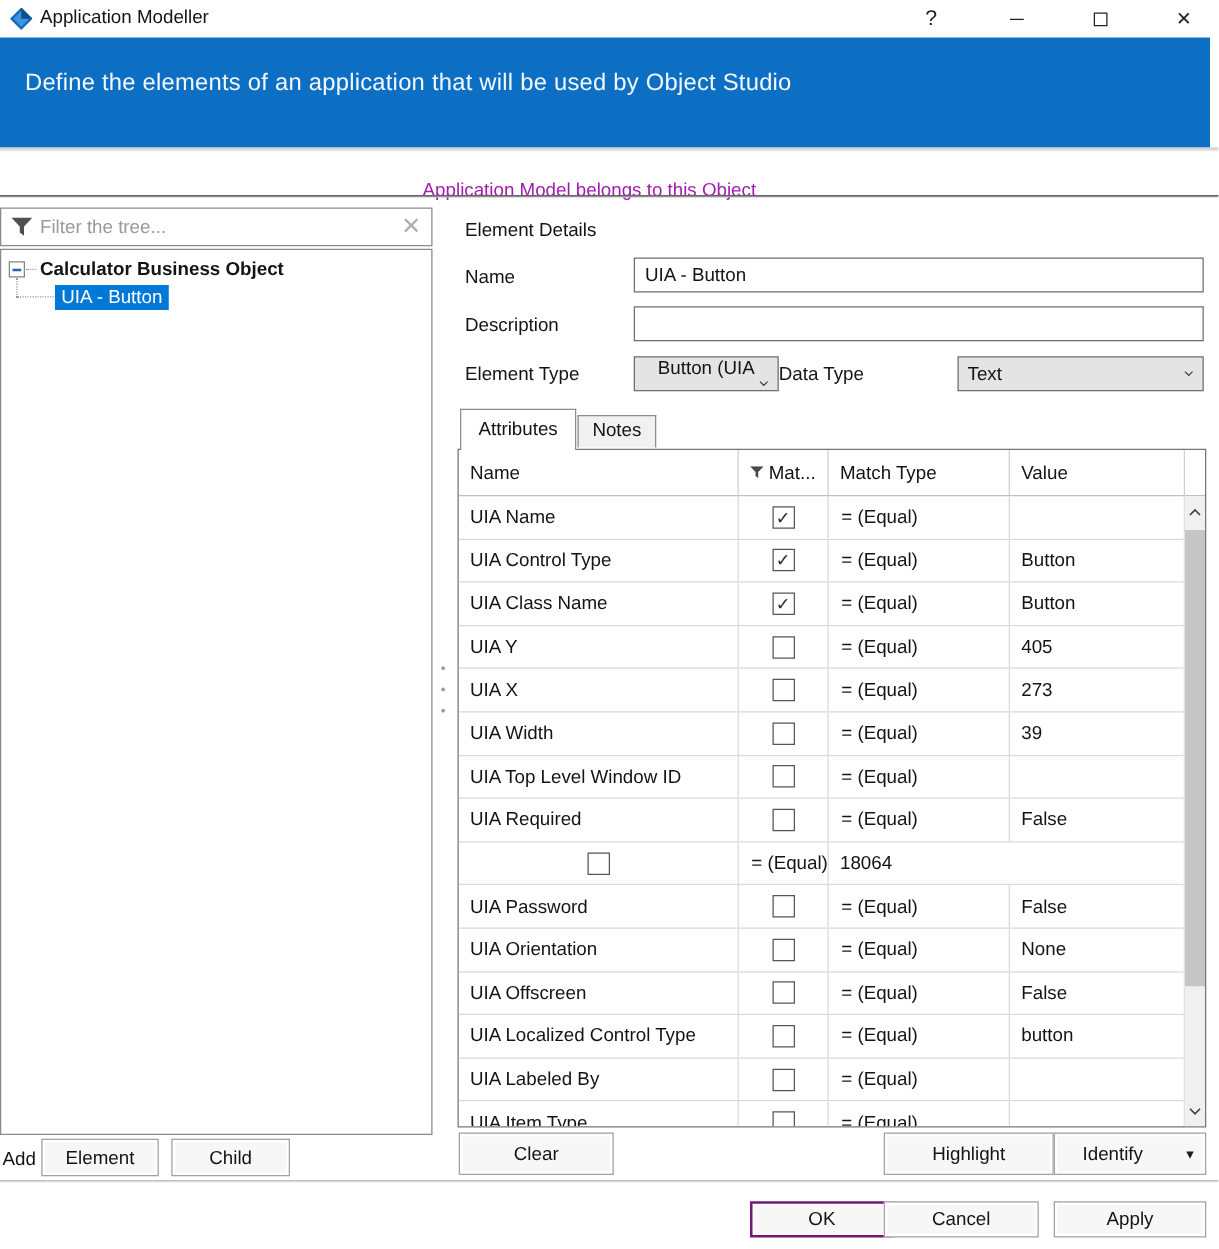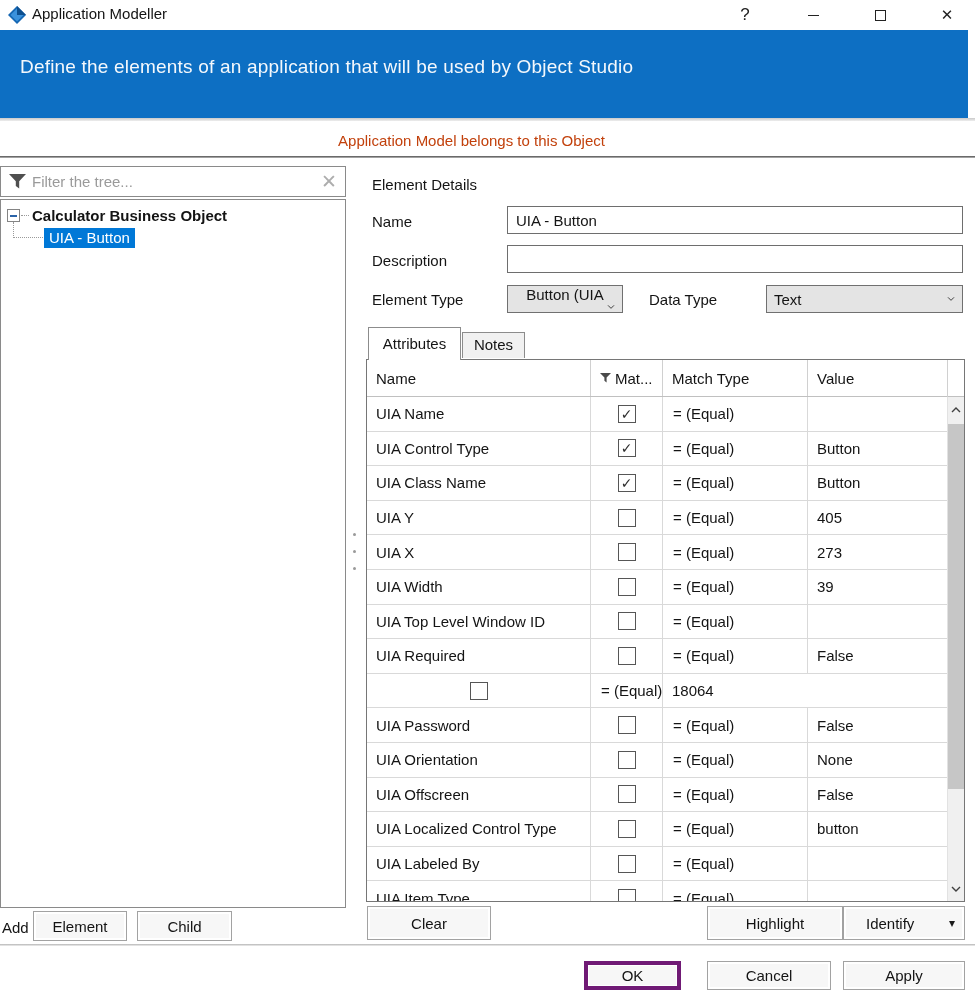--- a/index.html
+++ b/index.html
@@ -15,21 +15,21 @@
   .min-glyph { width:11px; height:0; border-top:1.5px solid #222; }
   .max-glyph { width:11px; height:11px; border:1.5px solid #222; background:#fff; }
   .win-btn.close { font-size:15px; }
 
   
   .banner { position:absolute; left:0; top:30px; width:968px; height:88px; background:#0d6fc3; }
   .banner-text { position:absolute; left:20px; top:26px; font-size:19px; color:#f4f8fc; letter-spacing:0.2px; }
   .banner-shadow { position:absolute; left:0; top:118px; width:975px; height:3px; background:linear-gradient(#c9c9c9,#eeeeee); }
 
   
-  .subheader { position:absolute; left:0; top:132px; width:943px; text-align:center; font-size:15px; color:#c2410c; }
+  .subheader { position:absolute; left:0; top:144px; width:943px; text-align:center; font-size:15px; color:#a21caf; }
   .subheader-rule { position:absolute; left:0; top:156px; width:975px; height:2px; background:linear-gradient(#4f4f4f,#bdbdbd); }
 
   
   .filter-box { position:absolute; left:0; top:166px; width:346px; height:31px; border:1px solid #8a8a8a; background:#fff; display:flex; align-items:center; }
   .funnel-lg { margin-left:8px; flex:none; }
   .filter-input { flex:1; border:none; outline:none; font-size:15px; padding:0 6px; color:#333; font-family:inherit; background:transparent; }
   .filter-input::placeholder { color:#9a9a9a; opacity:1; }
   .filter-clear { flex:none; margin-right:8px; font-size:19px; font-weight:bold; color:#adadad; cursor:pointer; line-height:1; }
 
   .tree-box { position:absolute; left:0; top:199px; width:346px; height:709px; border:1px solid #8a8a8a; background:#fff;padding-left:36px; }
@@ -48,21 +48,21 @@
 
   .splitter-dots { position:absolute; left:353px; top:533px; display:flex; flex-direction:column; gap:14px; cursor:col-resize; }
   .splitter-dots span { width:3px; height:3px; background:#9a9a9a; border-radius:50%; }
 
   
   .section-title { position:absolute; left:372px; top:176px; font-size:15px; color:#141414; }
   .fld-label { position:absolute; font-size:15px; color:#141414; }
   .lbl-name { left:372px; top:213px; }
   .lbl-desc { left:372px; top:252px; }
   .lbl-etype { left:372px; top:291px; }
-  .lbl-dtype { left:649px; top:291px; }
+  .lbl-dtype { left:623px; top:291px; }
   .text-input { position:absolute; border:1px solid #6e6e6e; background:#fff; font-size:15px; font-family:inherit; padding:0 8px; color:#141414; outline:none; }
   .inp-name { left:507px; top:206px; width:456px; height:28px; }
   .inp-desc { left:507px; top:245px; width:456px; height:28px; }
   .combo { position:absolute; height:28px; border:1px solid #707070; background:#e4e4e4; display:flex; align-items:center; padding:0 7px; font-size:15px; color:#141414; cursor:pointer; overflow:hidden; white-space:nowrap; }
   .combo-etype { left:507px; top:285px; width:116px;flex-direction:column; }
   .combo-dtype { left:766px; top:285px; width:197px; }
   .combo .chev { margin-left:auto; flex:none; padding-left:4px; }
 
   
   .tab { position:absolute; border:1px solid #8c8c8c; text-align:center; font-size:15px; color:#141414; cursor:pointer; }
@@ -93,21 +93,21 @@
 
   
   .btn-clear { left:367px; top:906px; width:124px; height:34px; }
   .btn-highlight { left:707px; top:906px; width:136px; height:34px; }
   .btn-identify { left:843px; top:906px; width:122px; height:34px; justify-content:flex-start; padding-left:22px; }
   .identify-arrow { position:absolute; right:9px; top:50%; transform:translateY(-50%); font-size:12px; color:#1b1b1b; }
 
   .hsep { position:absolute; left:0; top:944px; width:975px; height:2px; background:linear-gradient(#b5b5b5,#f0f0f0); }
 
   
-  .btn-ok { left:584px; top:961px; width:97px; height:29px; border:4px solid #701a75; box-shadow:inset 0 0 0 1px #ffffff; }
+  .btn-ok { left:600px; top:961px; width:115px; height:29px; border:2px solid #701a75; box-shadow:inset 0 0 0 1px #ffffff; }
   .btn-cancel { left:707px; top:961px; width:124px; height:29px; }
   .btn-apply { left:843px; top:961px; width:122px; height:29px; }
 </style>
 </head>
 <body>
 
 <div class="window">
 
   <div class="titlebar">
     <svg class="app-icon" viewBox="0 0 18 18">

